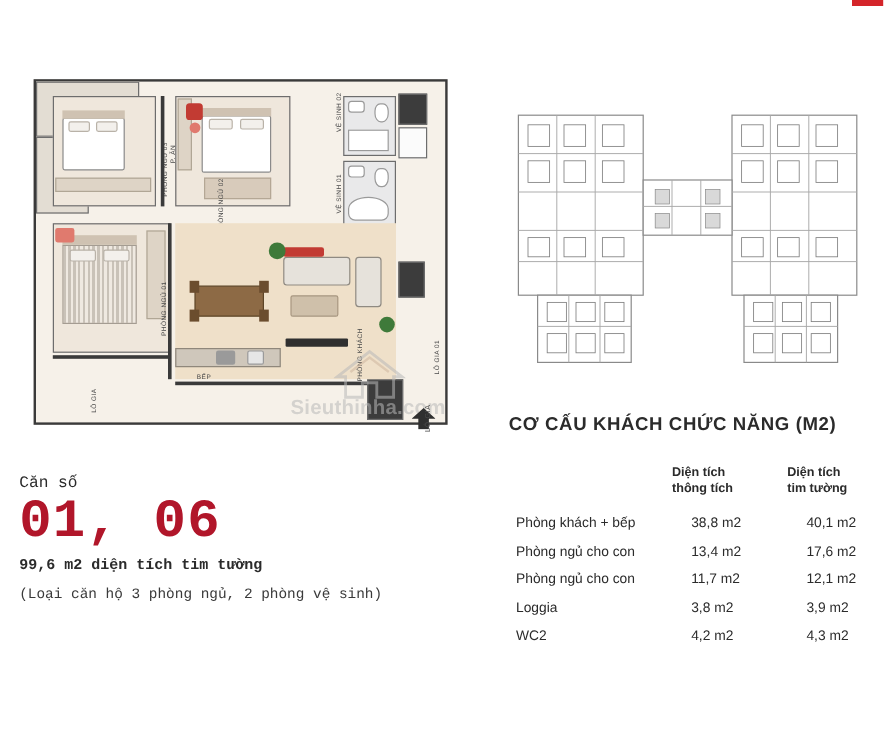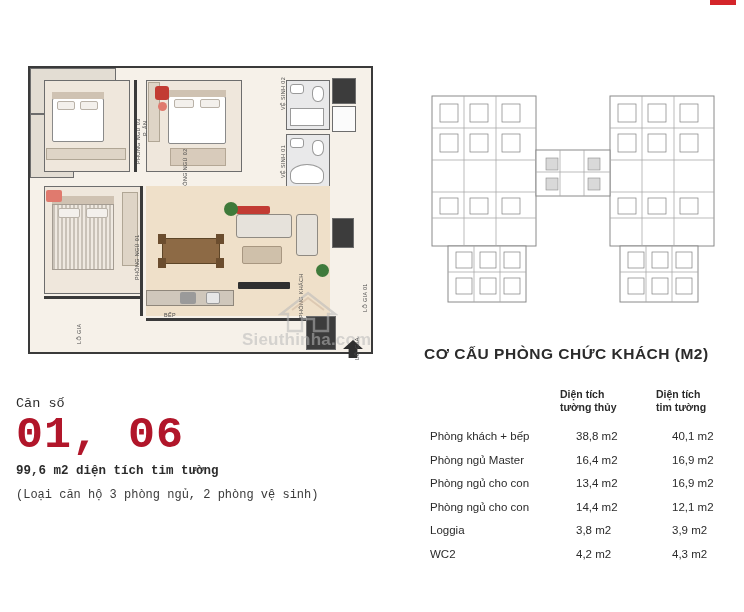--- a/index.html
+++ b/index.html
@@ -305,52 +305,47 @@
       </g>
       <g fill="#d9d9d9" stroke="#8a8a8a" stroke-width="0.6">
         <rect x="122" y="70" width="12" height="12"></rect>
         <rect x="164" y="70" width="12" height="12"></rect>
         <rect x="122" y="90" width="12" height="12"></rect>
         <rect x="164" y="90" width="12" height="12"></rect>
       </g>
     </svg>
   </div>
 
-  <div class="tbl-title">CƠ CẤU PHÒNG CHỨC KHÁCH (M2)</div>
+  <div class="tbl-title">CƠ CẤU KHÁCH CHỨC NĂNG (M2)</div>
 
   <div class="tbl-head">
     <div class="th-col th1">
       <div>Diện tích</div>
-      <div>tường thủy</div>
+      <div>thông tích</div>
     </div>
     <div class="th-col th2">
       <div>Diện tích</div>
       <div>tim tường</div>
     </div>
   </div>
 
   <div class="rows">
     <div class="row">
       <span class="r-name">Phòng khách + bếp</span>
       <span class="r-v1">38,8 m2</span>
       <span class="r-v2">40,1 m2</span>
     </div>
     <div class="row">
-      <span class="r-name">Phòng ngủ Master</span>
-      <span class="r-v1">16,4 m2</span>
-      <span class="r-v2">16,9 m2</span>
-    </div>
-    <div class="row">
       <span class="r-name">Phòng ngủ cho con</span>
       <span class="r-v1">13,4 m2</span>
-      <span class="r-v2">16,9 m2</span>
+      <span class="r-v2">17,6 m2</span>
     </div>
     <div class="row">
       <span class="r-name">Phòng ngủ cho con</span>
-      <span class="r-v1">14,4 m2</span>
+      <span class="r-v1">11,7 m2</span>
       <span class="r-v2">12,1 m2</span>
     </div>
     <div class="row">
       <span class="r-name">Loggia</span>
       <span class="r-v1">3,8 m2</span>
       <span class="r-v2">3,9 m2</span>
     </div>
     <div class="row">
       <span class="r-name">WC2</span>
       <span class="r-v1">4,2 m2</span>

